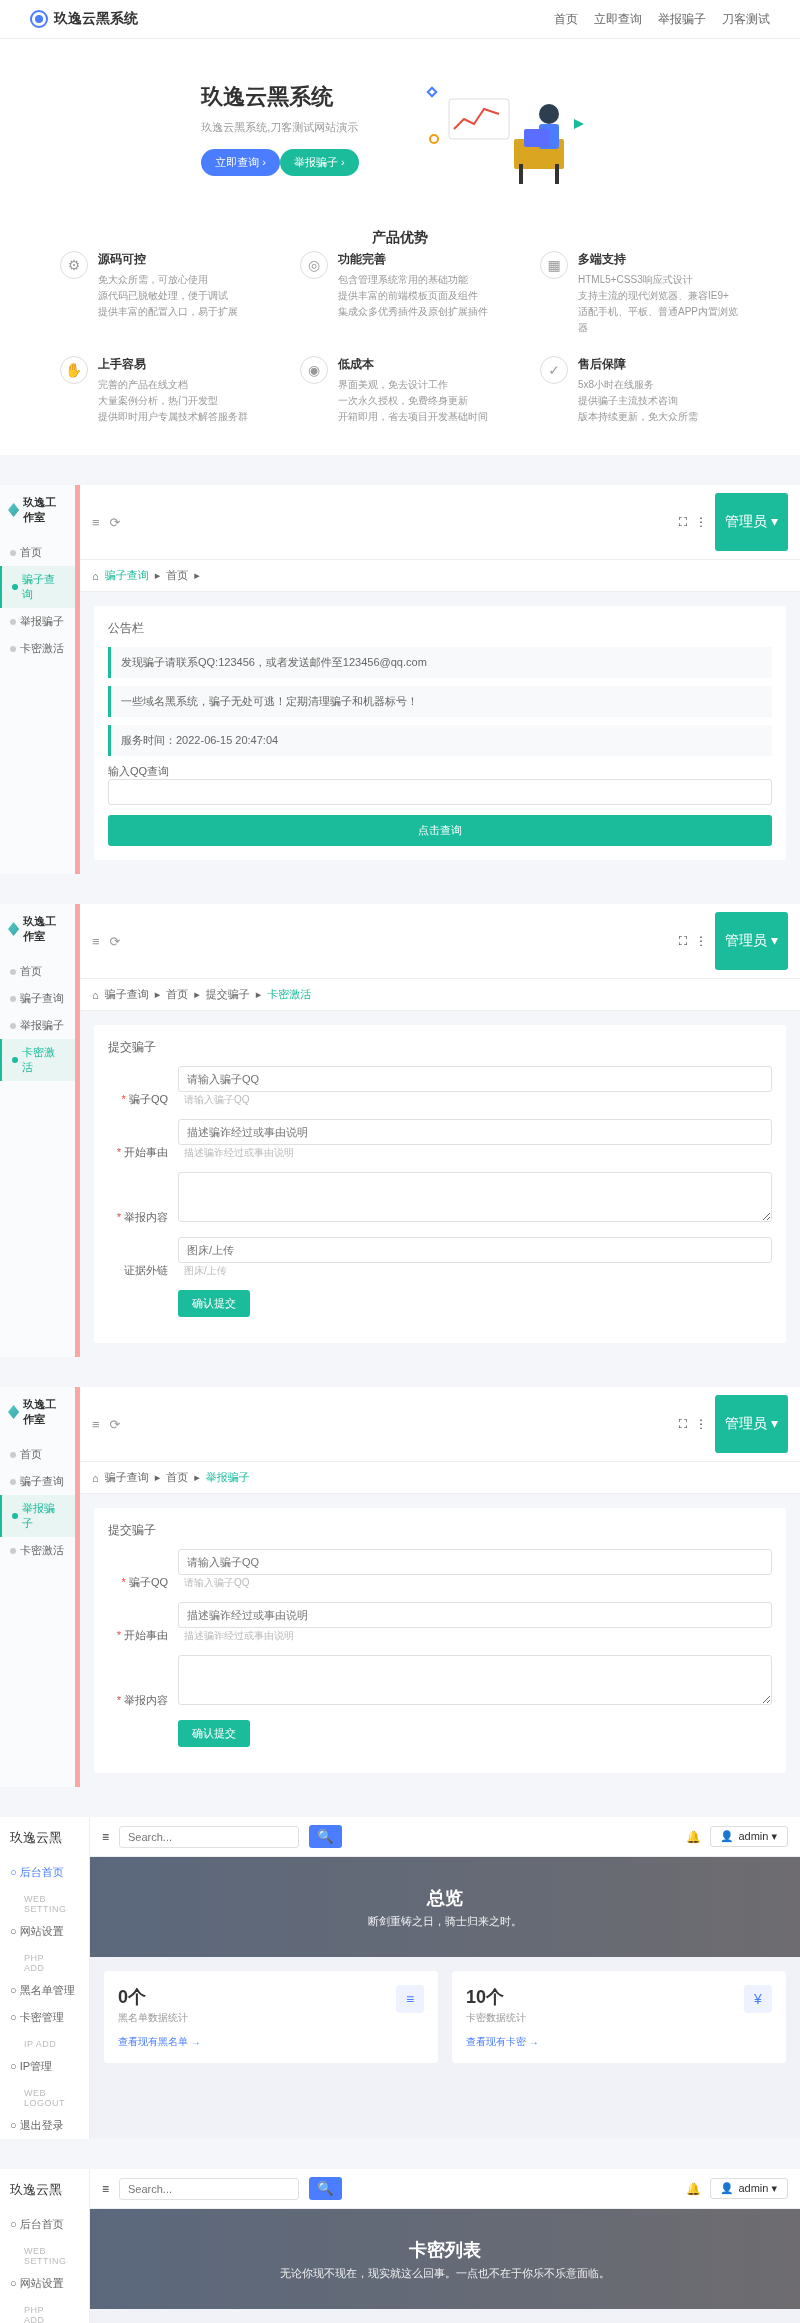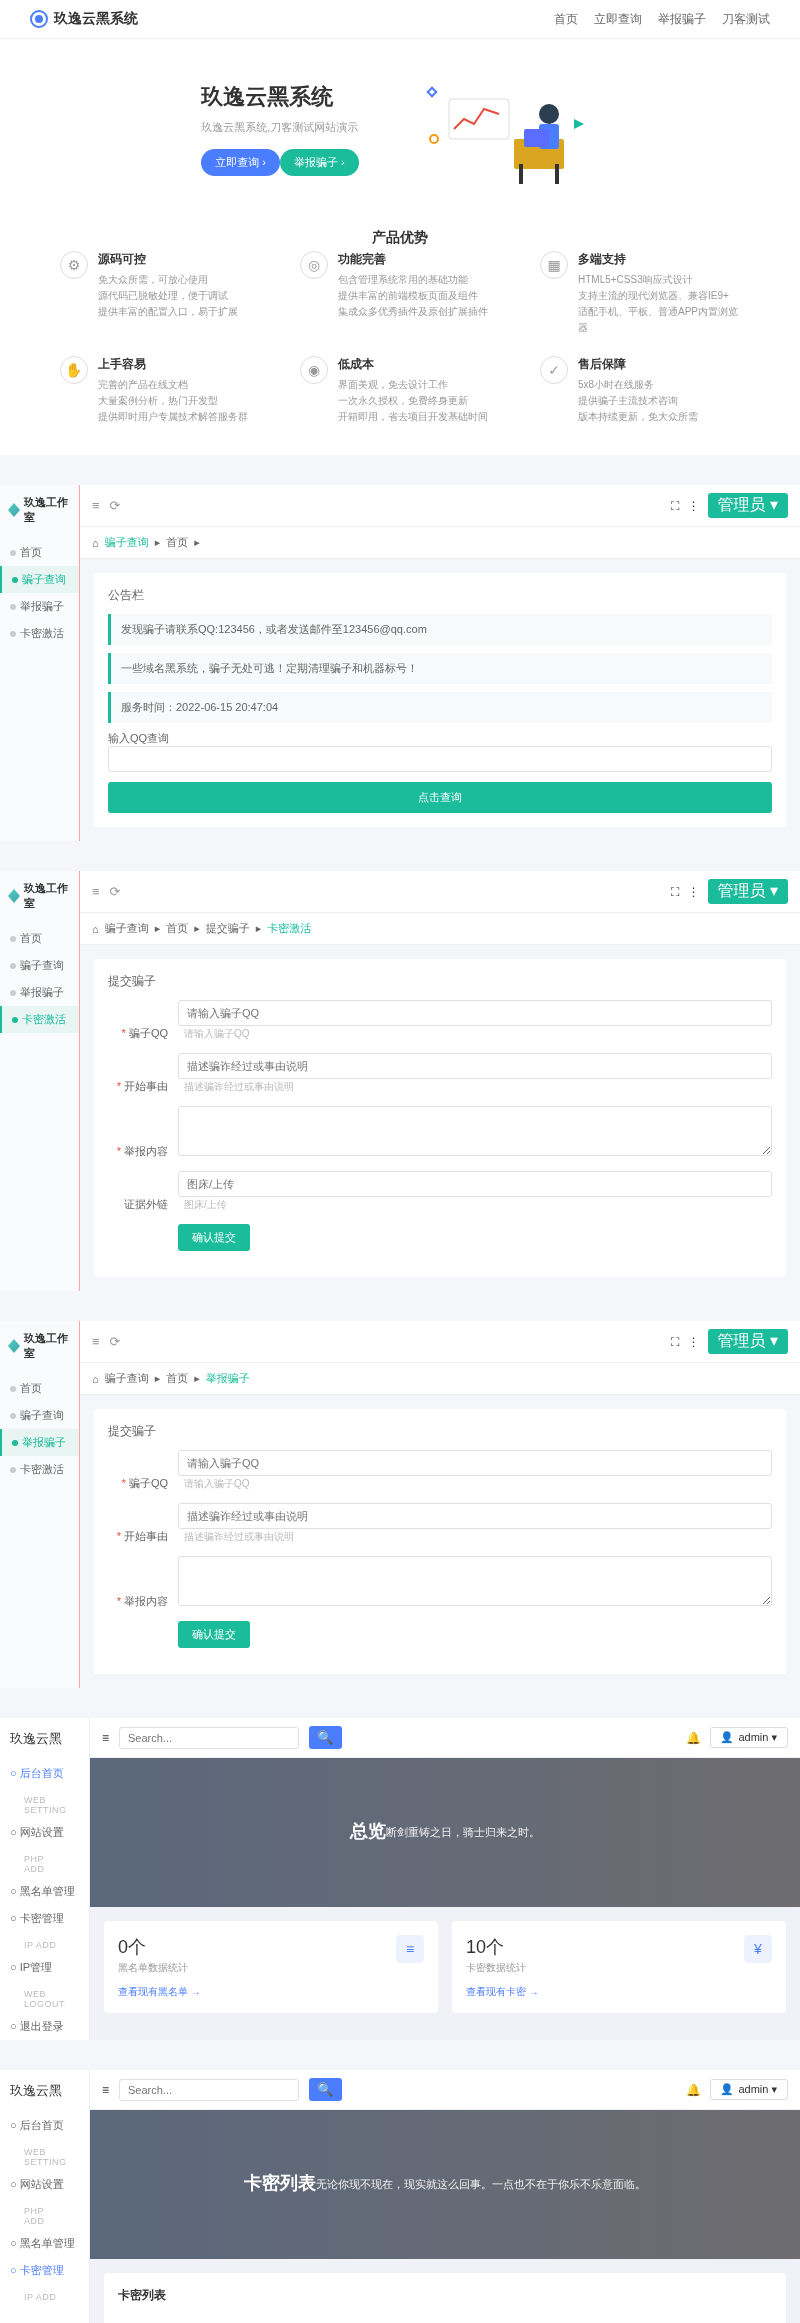--- a/index.html
+++ b/index.html
@@ -25,33 +25,33 @@
 .s1-feat-title{text-align:center;font-size:14px;font-weight:bold;margin-bottom:4px}
 .s1-feat-sub{text-align:center;color:#999;font-size:10px;margin-bottom:20px}
 .s1-feat-grid{display:grid;grid-template-columns:repeat(3,1fr);gap:20px 40px;max-width:700px;margin:0 auto}
 .s1-feat-item{display:flex;gap:10px}
 .s1-feat-icon{width:28px;height:28px;border:1px solid #ddd;border-radius:50%;flex-shrink:0;display:flex;align-items:center;justify-content:center;color:#999;font-size:14px}
 .s1-feat-txt h4{font-size:12px;margin-bottom:4px}
 .s1-feat-txt p{font-size:10px;color:#999;line-height:1.6}
 
 
 .admin{display:flex;min-height:280px}
-.admin-side{width:80px;background:#fafbfc;border-right:1px solid #fca5a5;font-size:11px}
+.admin-side{width:80px;background:#fafbfc;border-right:5px solid #fca5a5;font-size:11px}
 .admin-logo{display:flex;align-items:center;gap:4px;padding:10px 8px;font-weight:bold;font-size:11px}
 .admin-logo-icon{width:14px;height:14px;background:linear-gradient(135deg,#4ecdc4,#44a3aa);clip-path:polygon(50% 0,100% 50%,50% 100%,0 50%)}
 .admin-menu{padding:4px 0}
 .admin-mi{padding:6px 10px;color:#666;display:flex;align-items:center;gap:4px;cursor:pointer}
 .admin-mi.active{background:#e8f5f2;color:#1abc9c;border-left:2px solid #1abc9c}
 .admin-mi-dot{width:6px;height:6px;border-radius:50%;background:#ccc}
 .admin-mi.active .admin-mi-dot{background:#1abc9c}
 .admin-main{flex:1;background:#f5f6fa}
 .admin-top{display:flex;justify-content:space-between;align-items:center;padding:8px 12px;background:#fff;border-bottom:1px solid #eee}
 .admin-top-l{display:flex;gap:10px;color:#999;font-size:13px}
 .admin-top-r{display:flex;gap:8px;align-items:center}
-.admin-user{background:#1abc9c;color:#fff;padding:2px 10px;border-radius:3px;font-size:16px}
+.admin-user{background:#1abc9c;color:#fff;padding:20px 10px;border-radius:3px;font-size:14px}
 .admin-bc{padding:8px 12px;background:#fff;border-bottom:1px solid #eee;font-size:11px;color:#666;display:flex;gap:6px;align-items:center}
 .admin-bc .active{color:#1abc9c}
 .admin-content{padding:14px}
 .admin-panel{background:#fff;padding:14px;border-radius:3px}
 .panel-title{font-size:12px;color:#666;margin-bottom:10px}
 .notice{border-left:3px solid #1abc9c;background:#f8f9fa;padding:8px 10px;margin-bottom:8px;font-size:11px;color:#666}
 .input-row{margin-bottom:10px}
 .input-label{font-size:11px;color:#666;display:block}
 .input-field{width:100%;padding:6px 8px;border:1px solid #e0e0e0;border-radius:3px;font-size:11px}
 .btn-submit{background:#1abc9c;color:#fff;border:none;padding:8px 20px;border-radius:3px;font-size:11px;cursor:pointer;width:100%}
@@ -69,26 +69,26 @@
 .dash-side{width:90px;background:#fff;border-right:1px solid #eee;font-size:11px}
 .dash-logo{padding:12px 10px;font-weight:normal;font-size:13px}
 .dash-sect{padding:8px 24px 4px;font-size:9px;color:#bbb;letter-spacing:0.5px}
 .dash-mi{padding:6px 10px;color:#666;cursor:pointer;display:flex;align-items:center;gap:5px}
 .dash-mi.active{color:#4a7dff}
 .dash-main{flex:1;background:#f0f2f7}
 .dash-top{display:flex;align-items:center;padding:8px 12px;background:#fff;border-bottom:1px solid #eee;gap:10px}
 .dash-search{flex:0 0 180px;padding:4px 8px;border:1px solid #e0e0e0;border-radius:3px;font-size:11px}
 .dash-top-r{margin-left:auto;display:flex;gap:8px;align-items:center}
 .dash-user{border:1px solid #ddd;padding:3px 10px;border-radius:3px;font-size:11px;display:flex;align-items:center;gap:4px}
-.dash-hero{height:149px;background:linear-gradient(rgba(60,70,90,0.6),rgba(60,70,90,0.6)),linear-gradient(90deg,#8a9bb0,#b8a590);display:flex;flex-direction:row;align-items:center;justify-content:center;color:#fff}
+.dash-hero{height:100px;background:linear-gradient(rgba(60,70,90,0.6),rgba(60,70,90,0.6)),linear-gradient(90deg,#8a9bb0,#b8a590);display:flex;flex-direction:column;align-items:center;justify-content:center;color:#fff}
 .dash-hero h2{font-size:18px;margin-bottom:4px}
 .dash-hero p{font-size:11px;opacity:0.9}
 .dash-cards{display:flex;gap:14px;padding:14px}
 .dash-card{flex:1;background:#fff;border-radius:4px;padding:14px;position:relative}
-.dash-card-num{font-size:18px;font-weight:normal}
+.dash-card-num{font-size:18px;font-weight:bold}
 .dash-card-lbl{font-size:10px;color:#999;margin-top:2px}
 .dash-card-link{font-size:10px;color:#4a7dff;margin-top:10px;display:inline-block}
 .dash-card-icon{position:absolute;right:14px;top:14px;width:28px;height:28px;background:#eef2ff;border-radius:4px;display:flex;align-items:center;justify-content:center;color:#4a7dff;font-size:14px}
 .dash-table-wrap{background:#fff;margin:14px;border-radius:4px;padding:14px}
 .dash-table-title{font-size:12px;font-weight:bold;margin-bottom:10px}
 </style>
 </head>
 <body>
 
 <div class="section s1">

